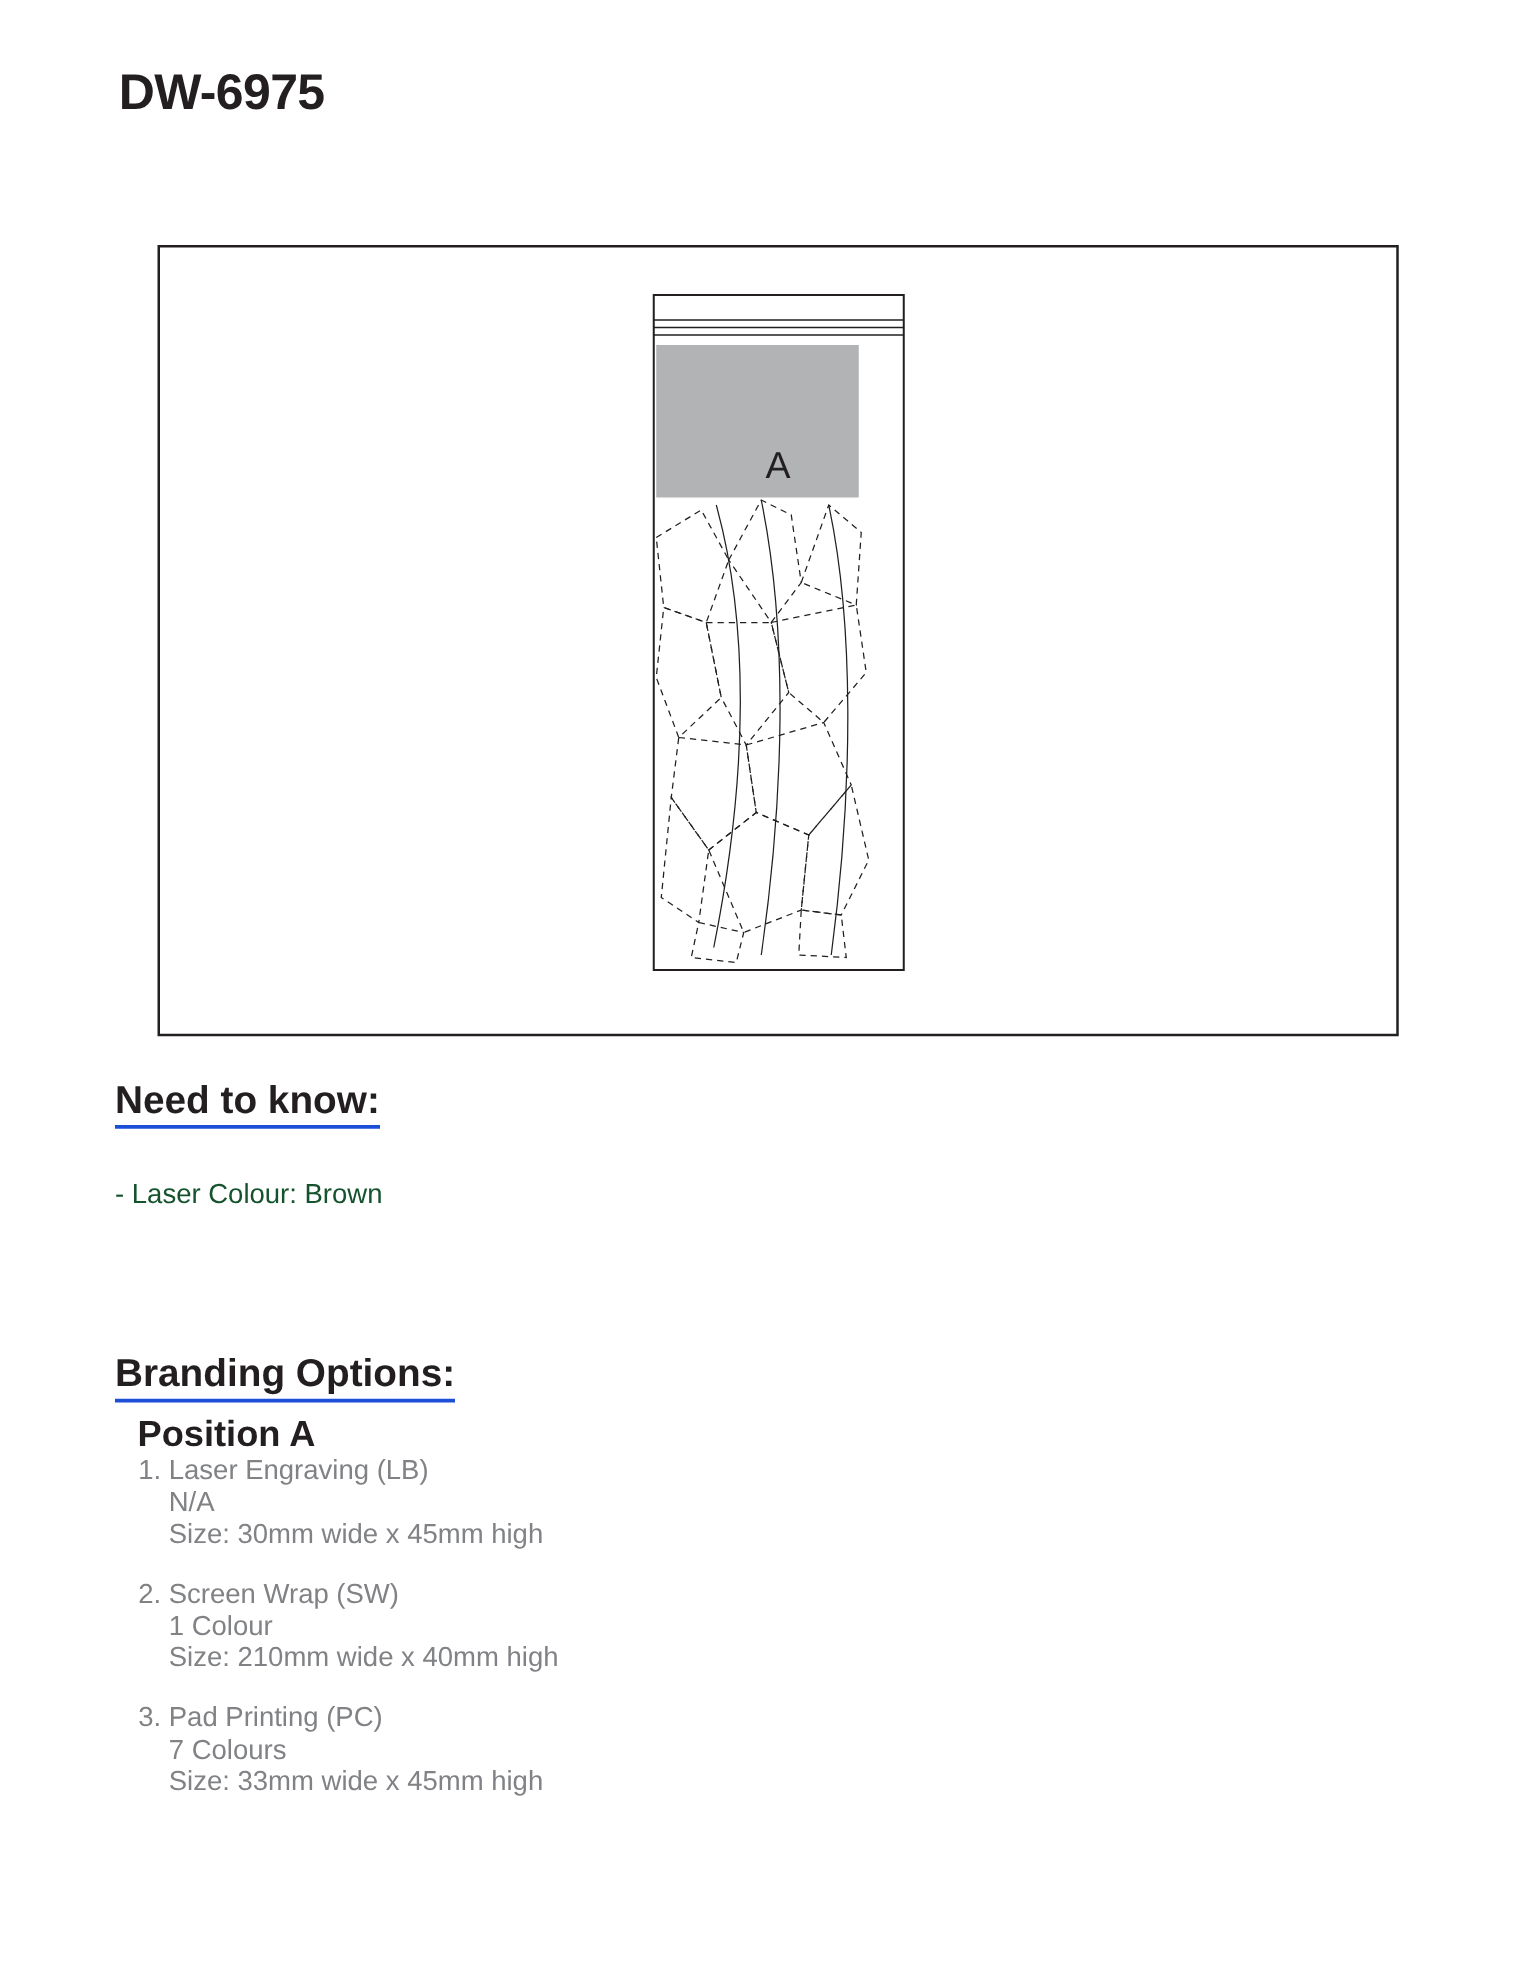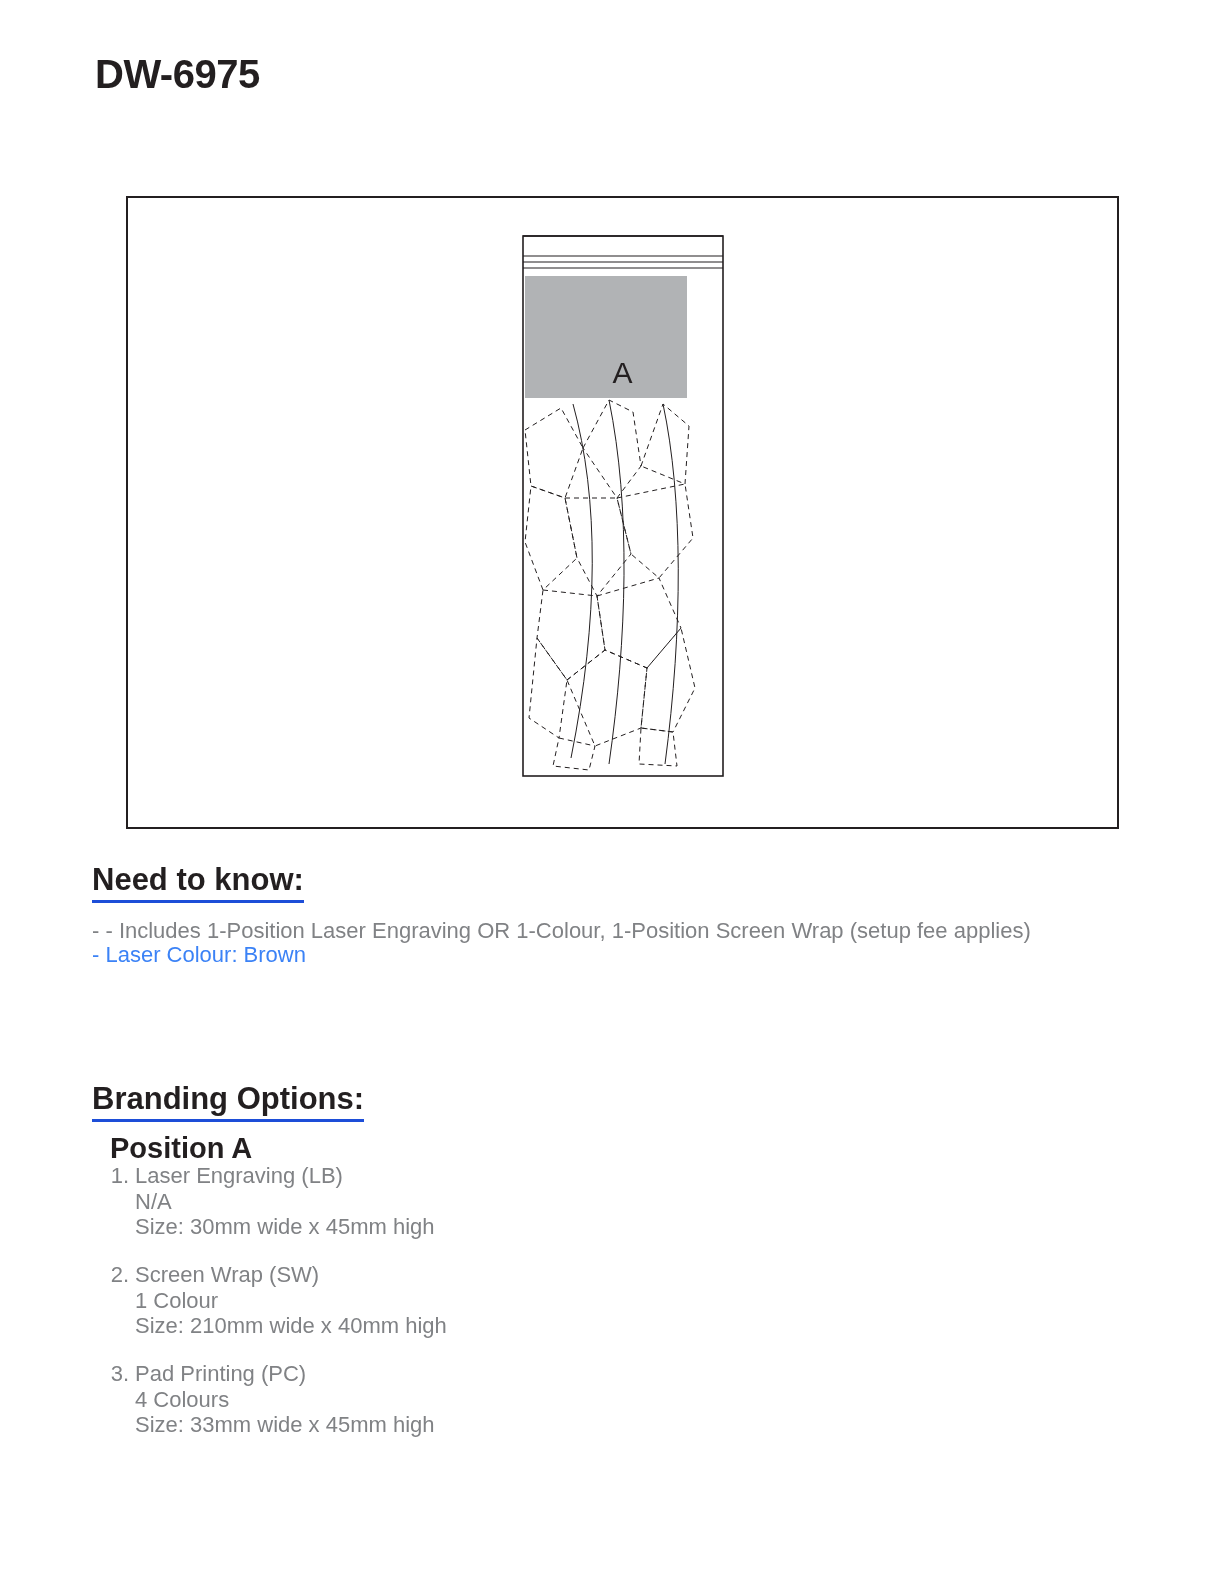--- a/index.html
+++ b/index.html
@@ -95,21 +95,21 @@
   
   .ntk-line {
     position: absolute;
     left: 92px;
     font-size: 22px;
     color: #808285;
     line-height: 1.25;
     white-space: nowrap;
   }
   #ntk-line-1 { top: 917px; }
-  #ntk-line-2 { top: 941px; color: #3b82f6; }
+  #ntk-line-2 { top: 941px; color: #14532d; }
 
   
   .position-title {
     position: absolute;
     left: 110px;
     top: 1132px;
     font-size: 29px;
     font-weight: bold;
     color: #231f20;
   }
@@ -175,21 +175,20 @@
       <g stroke="#231f20" stroke-width="1" fill="none">
         <path d="M60 206 C 86 300, 86 420, 58 560"></path>
         <path d="M96 202 C 118 310, 114 440, 96 566"></path>
         <path d="M150 206 C 170 300, 170 430, 152 566"></path>
       </g>
     </svg>
     <div class="position-letter">A</div>
   </div>
 
   <div class="section-heading" id="need-to-know-heading">Need to know:</div>
-  <div class="ntk-line" id="ntk-line-1">- - Includes 1-Position Laser Engraving OR 1-Colour, 1-Position Screen Wrap (setup fee applies)</div>
   <div class="ntk-line" id="ntk-line-2">- Laser Colour: Brown</div>
 
   <div class="section-heading" id="branding-options-heading">Branding Options:</div>
   <div class="position-title">Position A</div>
 
   <div class="option" id="option-1">
     <div class="option-row">
       <span class="option-num">1.</span>
       <span>Laser Engraving (LB)</span>
     </div>
@@ -204,17 +203,17 @@
     </div>
     <div class="option-detail">1 Colour</div>
     <div class="option-detail">Size: 210mm wide x 40mm high</div>
   </div>
 
   <div class="option" id="option-3">
     <div class="option-row">
       <span class="option-num">3.</span>
       <span>Pad Printing (PC)</span>
     </div>
-    <div class="option-detail">4 Colours</div>
+    <div class="option-detail">7 Colours</div>
     <div class="option-detail">Size: 33mm wide x 45mm high</div>
   </div>
 
 </div>
 
 </body></html>

